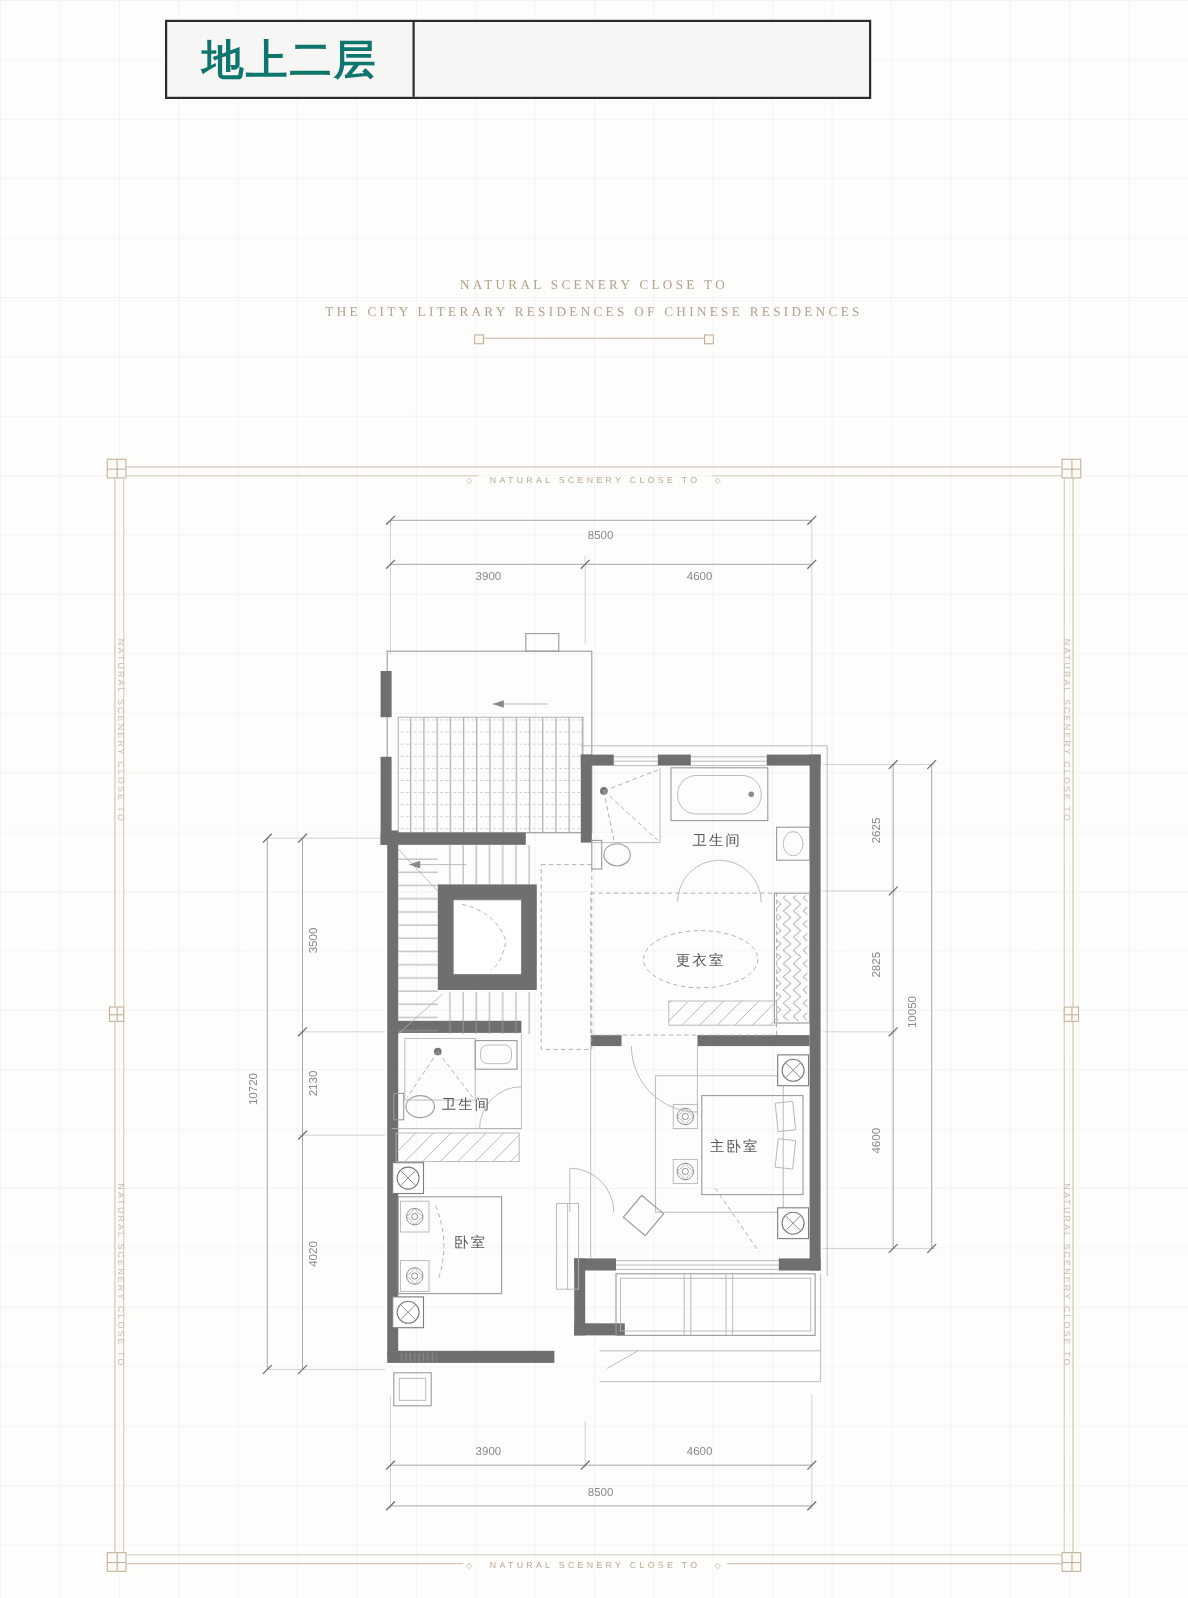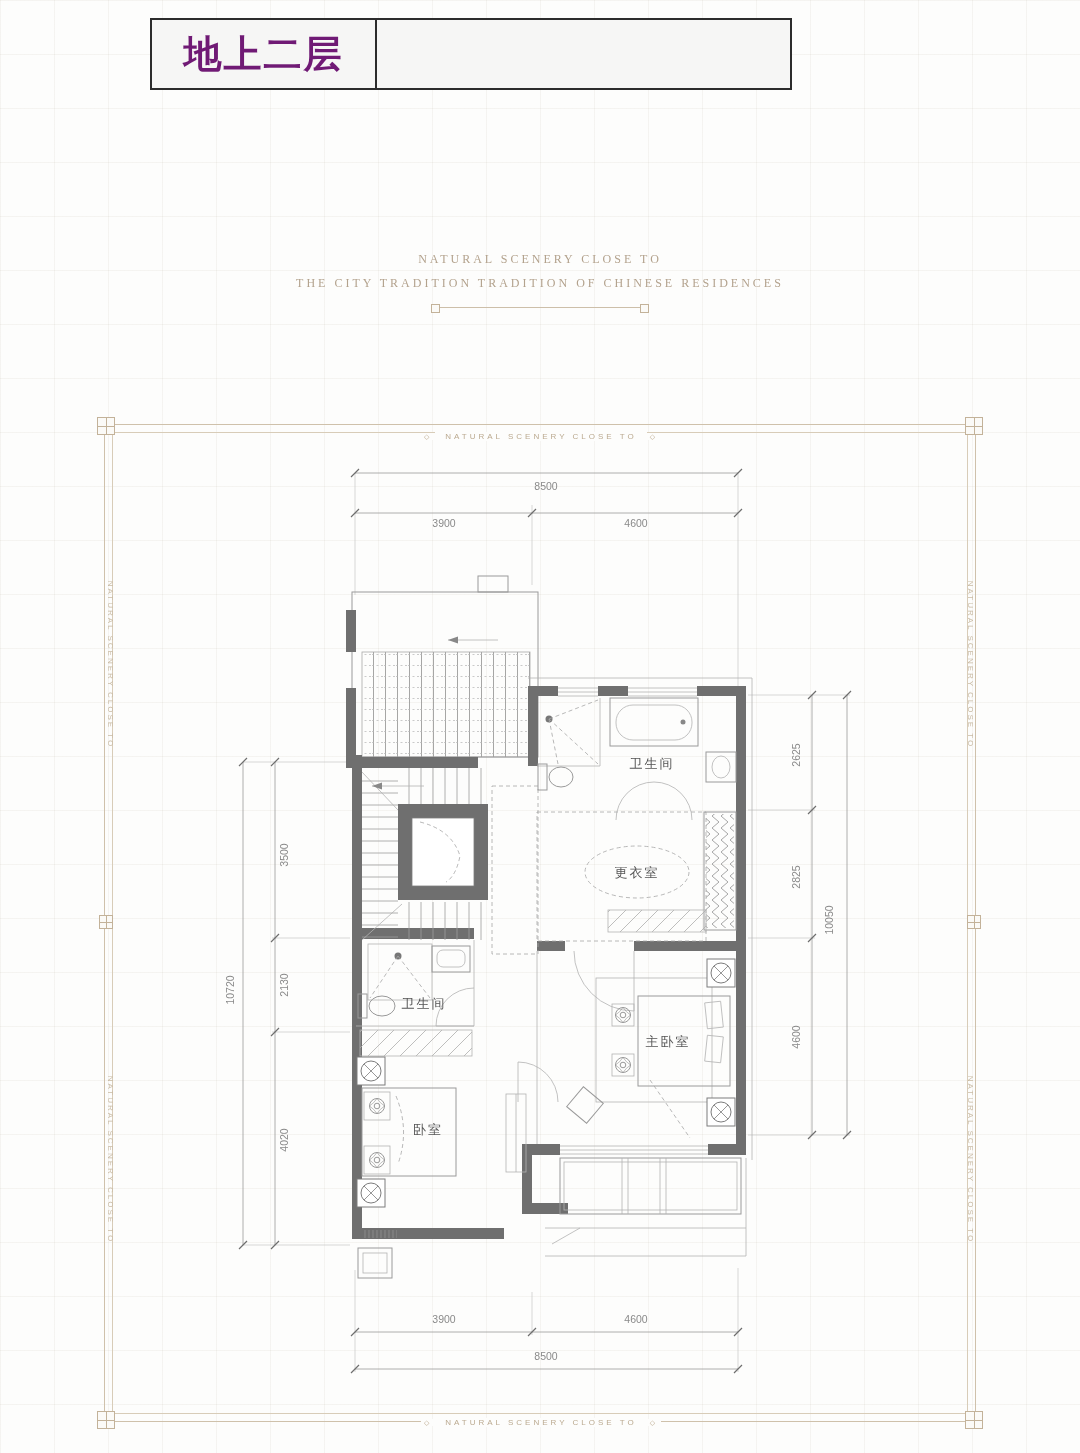--- a/index.html
+++ b/index.html
@@ -14,21 +14,21 @@
       linear-gradient(to right, rgba(205,198,186,0.16) 1px, transparent 1px),
       linear-gradient(to bottom, rgba(205,198,186,0.16) 1px, transparent 1px);
     background-size:54px 54px;
   }
   
   .header{
     position:absolute;left:150px;top:18px;width:642px;height:72px;
     border:2px solid #2c2c2c;background:#f6f6f5;display:flex;box-sizing:border-box;
   }
   .header .cell{display:flex;align-items:center;justify-content:center;
-    font-size:38px;font-weight:700;color:#701a75;letter-spacing:2px;}
+    font-size:38px;font-weight:700;color:#0f766e;letter-spacing:2px;}
   .header .cell.left{width:225px;border-right:2px solid #2c2c2c;box-sizing:border-box;}
   .header .cell.right{flex:1;}
   
   .tagline{position:absolute;left:0;top:252px;width:1080px;text-align:center;
     font-family:"Liberation Serif","DejaVu Serif",serif;color:#b3a28d;}
   .tagline .tl1{font-size:12px;letter-spacing:3px;}
   .tagline .tl2{font-size:12px;letter-spacing:3px;margin-top:9px;}
   .tag-rule{position:relative;width:212px;margin:16px auto 0;border-top:1px solid #cdbfa9;height:0;}
   .tag-rule .sq{position:absolute;top:-4px;width:7px;height:7px;border:1px solid #c3b299;background:#fbfaf7;display:block;}
   .tag-rule .sq.l{left:-3px;} .tag-rule .sq.r{right:-3px;}
@@ -64,21 +64,21 @@
 <body>
 
 <div class="bg-grid"></div>
 
 <div class="header">
   <div class="cell left">地上二层</div>
 </div>
 
 <div class="tagline">
   <div class="tl1">NATURAL SCENERY CLOSE TO</div>
-  <div class="tl2">THE CITY TRADITION TRADITION OF CHINESE RESIDENCES</div>
+  <div class="tl2">THE CITY LITERARY RESIDENCES OF CHINESE RESIDENCES</div>
   <div class="tag-rule">
     <span class="sq l"></span>
     <span class="sq r"></span>
   </div>
 </div>
 
 <div class="frame">
   <div class="frame-inner"></div>
   <div class="corner" style="left:-8px;top:-8px;"></div>
   <div class="corner" style="right:-8px;top:-8px;"></div>

